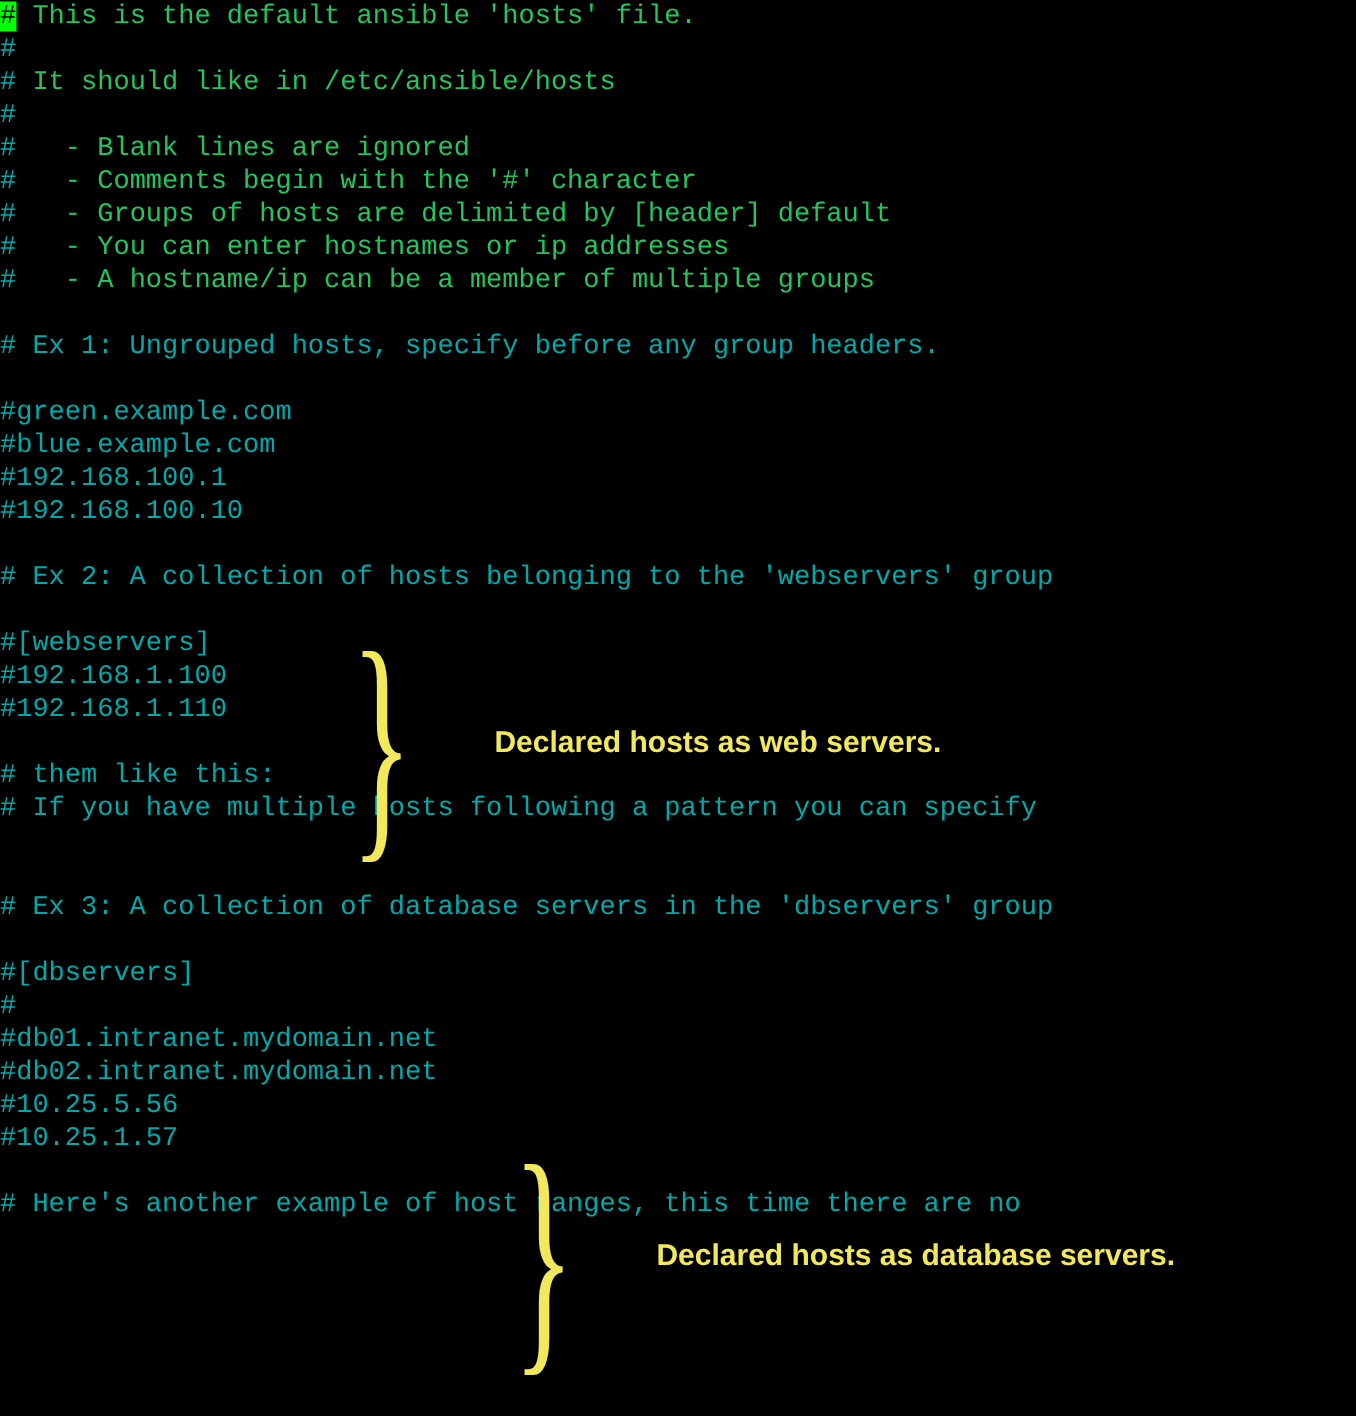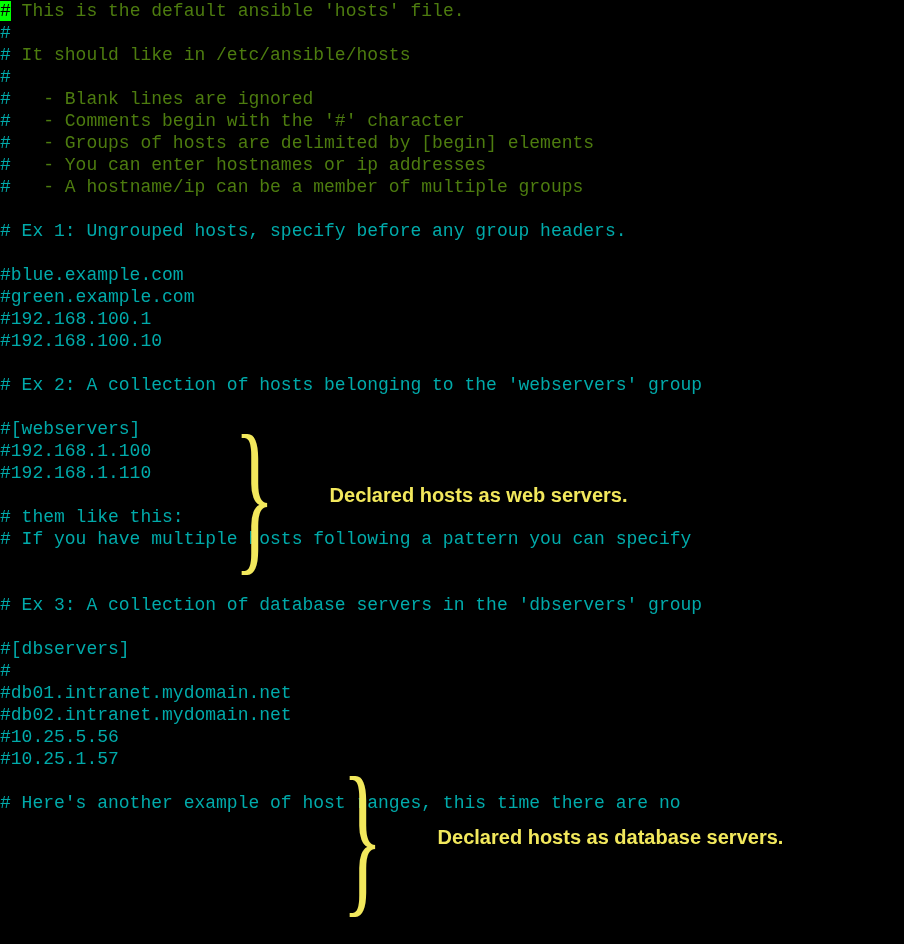--- a/index.html
+++ b/index.html
@@ -17,21 +17,21 @@
   .term {
     position: relative;
     padding: 0;
   }
   .line {
     white-space: pre;
     color: #0aa;
     display: block;
     height: 22px;
   }
-  .bright { color: #4d7c0f; }
+  .bright { color: #22c55e; }
   .cursor {
     background: #0f0;
     color: #000;
     display: inline;
   }
   .anno {
     position: absolute;
     color: #f2e85c;
     font-family: Arial, Helvetica, sans-serif;
     font-weight: bold;
@@ -57,28 +57,28 @@
 </head>
 <body>
 
 <div class="term" id="term">
     <span class="line"><span class="cursor">#</span><span class="bright"> This is the default ansible 'hosts' file.</span></span>
     <span class="line"><span>#</span></span>
     <span class="line"><span>#</span><span class="bright"> It should like in /etc/ansible/hosts</span></span>
     <span class="line"><span>#</span></span>
     <span class="line"><span>#</span><span class="bright">   - Blank lines are ignored</span></span>
     <span class="line"><span>#</span><span class="bright">   - Comments begin with the '#' character</span></span>
-    <span class="line"><span>#</span><span class="bright">   - Groups of hosts are delimited by [begin] elements</span></span>
+    <span class="line"><span>#</span><span class="bright">   - Groups of hosts are delimited by [header] default</span></span>
     <span class="line"><span>#</span><span class="bright">   - You can enter hostnames or ip addresses</span></span>
     <span class="line"><span>#</span><span class="bright">   - A hostname/ip can be a member of multiple groups</span></span>
     <span class="line"> </span>
     <span class="line"><span># Ex 1: Ungrouped hosts, specify before any group headers.</span></span>
     <span class="line"> </span>
+    <span class="line"><span>#green.example.com</span></span>
     <span class="line"><span>#blue.example.com</span></span>
-    <span class="line"><span>#green.example.com</span></span>
     <span class="line"><span>#192.168.100.1</span></span>
     <span class="line"><span>#192.168.100.10</span></span>
     <span class="line"> </span>
     <span class="line"><span># Ex 2: A collection of hosts belonging to the 'webservers' group</span></span>
     <span class="line"> </span>
     <span class="line"><span>#[webservers]</span></span>
     <span class="line"><span>#192.168.1.100</span></span>
     <span class="line"><span>#192.168.1.110</span></span>
     <span class="line"> </span>
     <span class="line"><span># them like this:</span></span>

